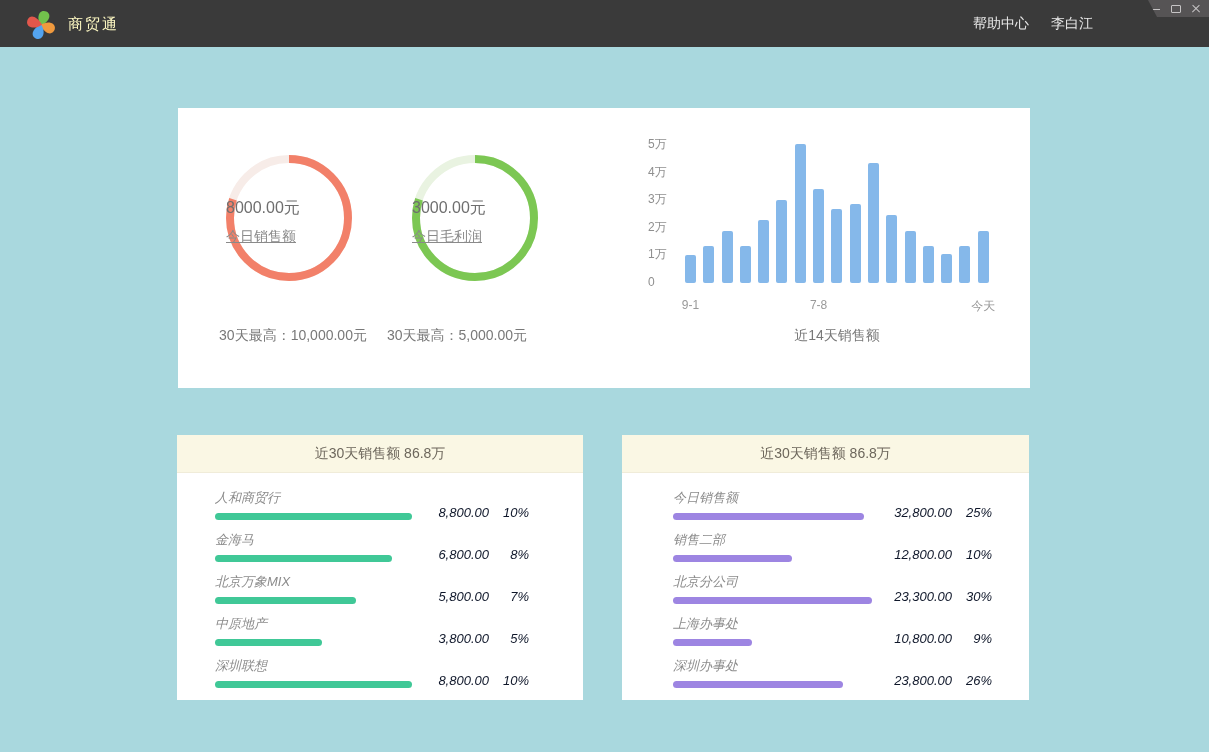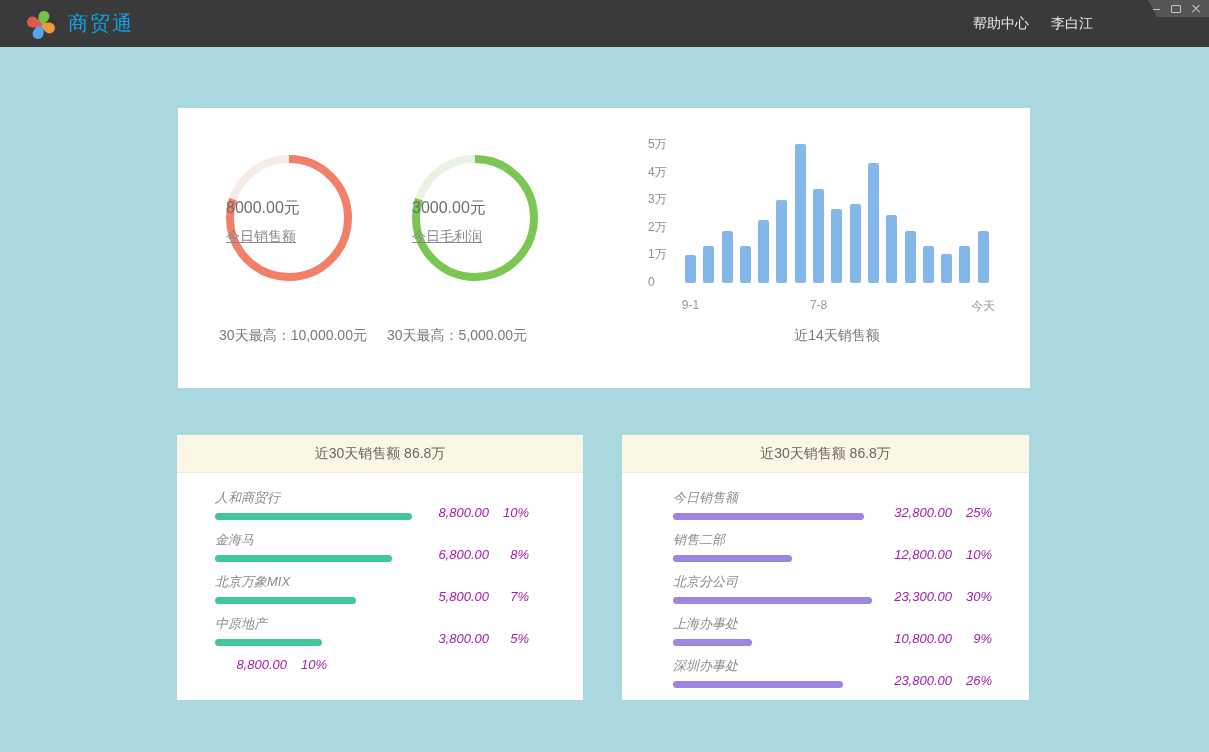--- a/index.html
+++ b/index.html
@@ -2,21 +2,21 @@
 <html><head>
 <meta charset="utf-8">
 <style>
   html,body{margin:0;padding:0;}
   body{font-family:"Liberation Sans","DejaVu Sans",sans-serif;}
   .app{position:relative;width:1209px;height:752px;background:#a9d8de;overflow:hidden;}
 
   
   .titlebar{position:absolute;left:0;top:0;width:1209px;height:47px;background:#3a3a3a;}
   .logo{position:absolute;left:26px;top:9px;width:30px;height:30px;}
-  .app-title{position:absolute;left:68px;top:0;height:47px;line-height:47px;color:#0ea5e9;font-size:20px;letter-spacing:2px;}
+  .app-title{position:absolute;left:68px;top:0;height:47px;line-height:47px;color:#fef9c3;font-size:15px;letter-spacing:2px;}
   .titlebar-right{position:absolute;right:116px;top:0;height:47px;display:flex;align-items:center;gap:22px;color:#e9e9e9;font-size:14px;}
   .titlebar-right span{cursor:pointer;}
   .win-controls{position:absolute;right:0;top:0;width:61px;height:17px;background:#565455;
     clip-path:polygon(0 0,100% 0,100% 100%,9px 100%);
     display:flex;align-items:center;justify-content:flex-end;gap:8px;padding-right:7px;box-sizing:border-box;}
   .wc-btn{width:12px;height:12px;position:relative;display:inline-block;cursor:pointer;}
   .ic-min{position:absolute;left:1px;top:6px;width:9px;height:1.5px;background:#c6c4c5;}
   .ic-max{position:absolute;left:1px;top:2px;width:8px;height:6px;border:1.4px solid #c6c4c5;border-radius:1px;}
   .ic-close-a,.ic-close-b{position:absolute;left:1px;top:5.5px;width:10px;height:1.4px;background:#c6c4c5;}
   .ic-close-a{transform:rotate(45deg);} .ic-close-b{transform:rotate(-45deg);}
@@ -46,21 +46,21 @@
   .chart-title{position:absolute;left:507px;top:219px;width:304px;text-align:center;font-size:14px;color:#787878;}
 
   
   .rank-band{height:37px;line-height:37px;background:#faf7e4;border-bottom:1px solid #f0ecd9;text-align:center;font-size:14px;color:#6d675c;}
   .rank-rows{padding:16px 54px 0 38px;}
   .rank-card.right .rank-rows{padding:16px 37px 0 51px;}
   .rank-row{display:flex;justify-content:space-between;align-items:flex-end;margin-bottom:11px;font-style:italic;}
   .row-left{display:flex;flex-direction:column;}
   .row-label{font-size:13px;color:#8b8b8b;margin-bottom:6px;white-space:nowrap;}
   .row-bar{height:7px;border-radius:3.5px;}
-  .row-values{display:flex;gap:8px;align-items:baseline;font-size:13px;color:#a21caf;}
+  .row-values{display:flex;gap:8px;align-items:baseline;font-size:13px;color:#0f172a;}
   .amount{min-width:72px;text-align:right;} .pct{min-width:32px;text-align:right;}
 </style>
 </head>
 <body>
 
 <div class="app">
 
   <div class="titlebar">
     <div class="logo">
       <svg width="30" height="30" viewBox="0 0 30 30">
@@ -190,20 +190,24 @@
         <div class="row-left">
           <div class="row-label">中原地产</div>
           <div class="row-bar" style="width: 107px; background: rgb(64, 200, 151);"></div>
         </div>
         <div class="row-values">
             <span class="amount">3,800.00</span>
             <span class="pct">5%</span>
           </div>
       </div>
       <div class="rank-row">
+        <div class="row-left">
+          <div class="row-label">深圳联想</div>
+          <div class="row-bar" style="width: 197px; background: rgb(64, 200, 151);"></div>
+        </div>
         <div class="row-values">
             <span class="amount">8,800.00</span>
             <span class="pct">10%</span>
           </div>
       </div>
     </div>
   </div>
 
   <div class="card rank-card right">
     <div class="rank-band">近30天销售额 86.8万</div>

